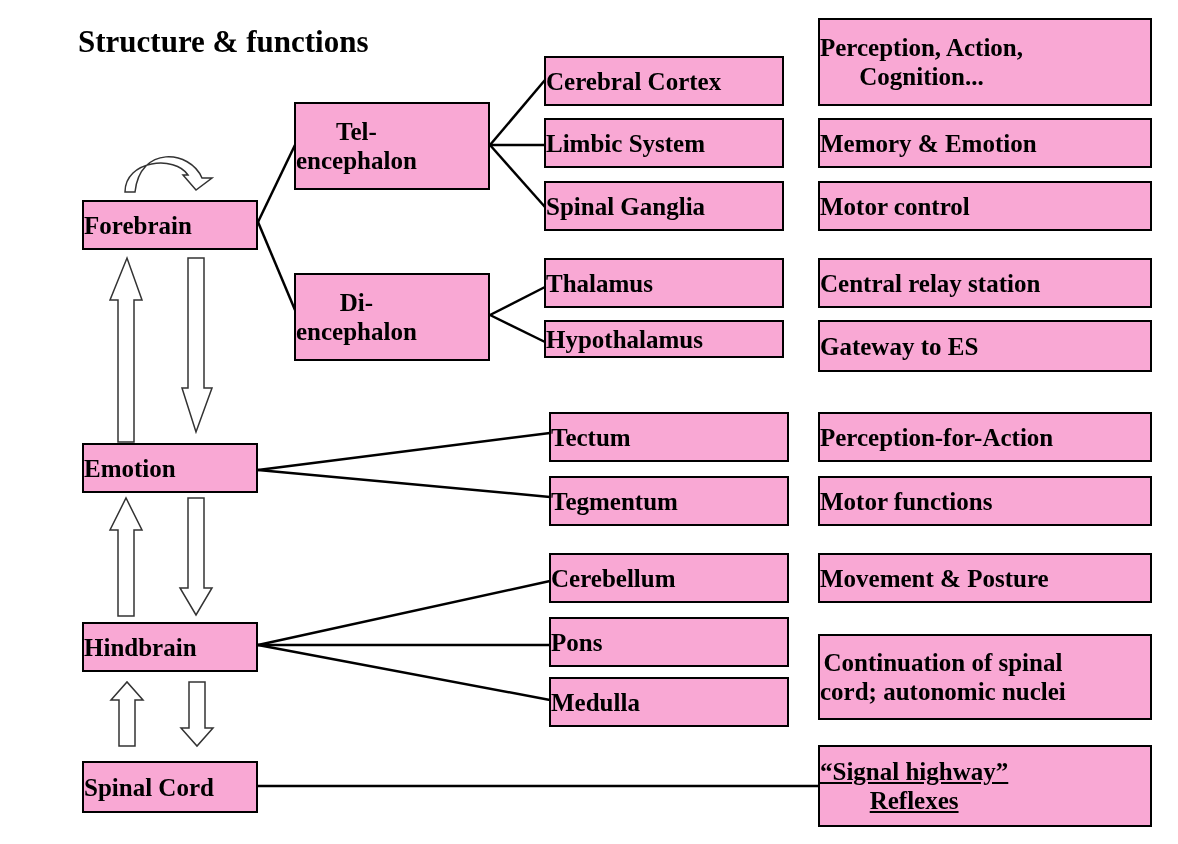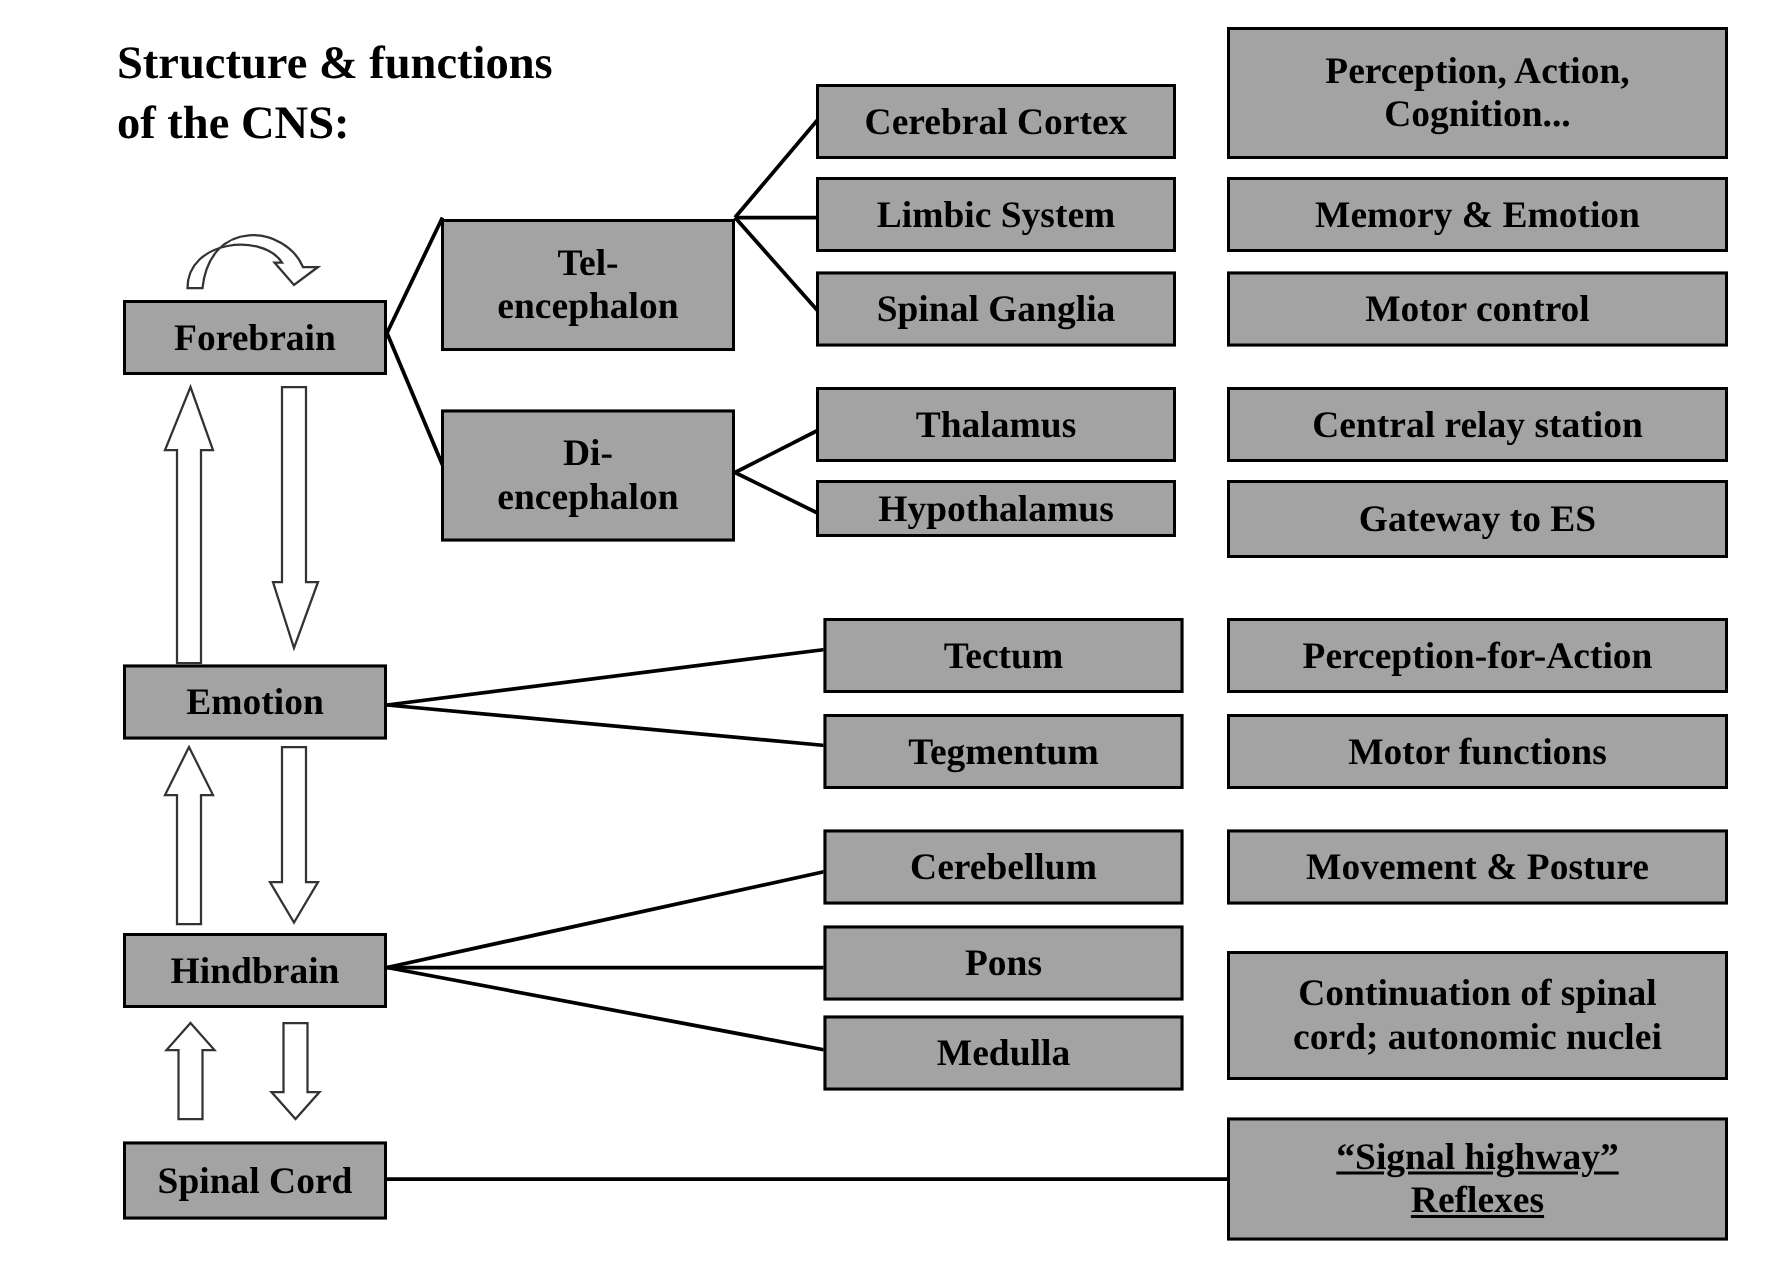--- a/index.html
+++ b/index.html
@@ -1,30 +1,29 @@
 <!DOCTYPE html>
 <html><head>
 <meta charset="utf-8">
 <style>
   html, body { margin: 0; padding: 0; background: #ffffff; }
   body { width: 1178px; height: 844px; position: relative; overflow: hidden;
          font-family: "Liberation Serif", "DejaVu Serif", serif; color: #000; }
   .title { position: absolute; left: 78px; top: 22px; font-size: 31px; font-weight: bold; line-height: 40px; }
-  .box { position: absolute; box-sizing: border-box; border: 2.5px solid #000; background: #a3a3a3;
-         display: flex; align-items: center; justify-content: center; text-align: center;
+  .box { position: absolute; box-sizing: border-box; border: 2.5px solid #000; background: #f9a8d4;
+         display: flex; align-items: center; text-align: center;
          font-weight: bold; font-size: 25px; line-height: 29px; }
   .box span { display: block; white-space: pre-line; }
   svg.wires { position: absolute; left: 0; top: 0; }
 </style>
 </head>
 <body>
 
 <div class="title">
   <div>Structure &amp; functions</div>
-  <div>of the CNS:</div>
 </div>
 
 <svg class="wires" width="1178" height="844">
   <g stroke="#000" stroke-width="2.5" fill="none">
 
     <polyline points="258,222 295,145"></polyline>
     <polyline points="258,222 295,310"></polyline>
 
     <line x1="490" y1="145" x2="545" y2="80"></line>
     <line x1="490" y1="145" x2="545" y2="145"></line>
@@ -63,21 +62,21 @@
 <div class="box" style="left:82px;top:443px;width:176px;height:50px;">
     <span>Emotion</span>
   </div>
 <div class="box" style="left:82px;top:622px;width:176px;height:50px;">
     <span>Hindbrain</span>
   </div>
 <div class="box" style="left:82px;top:761px;width:176px;height:52px;">
     <span>Spinal Cord</span>
   </div>
 
-<div class="box" style="left:294px;top:102px;width:196px;height:88px;margin-top:44px;">
+<div class="box" style="left:294px;top:102px;width:196px;height:88px;">
     <span>Tel-
 encephalon</span>
   </div>
 <div class="box" style="left:294px;top:273px;width:196px;height:88px;">
     <span>Di-
 encephalon</span>
   </div>
 
 <div class="box" style="left:544px;top:56px;width:240px;height:50px;">
     <span>Cerebral Cortex</span>

